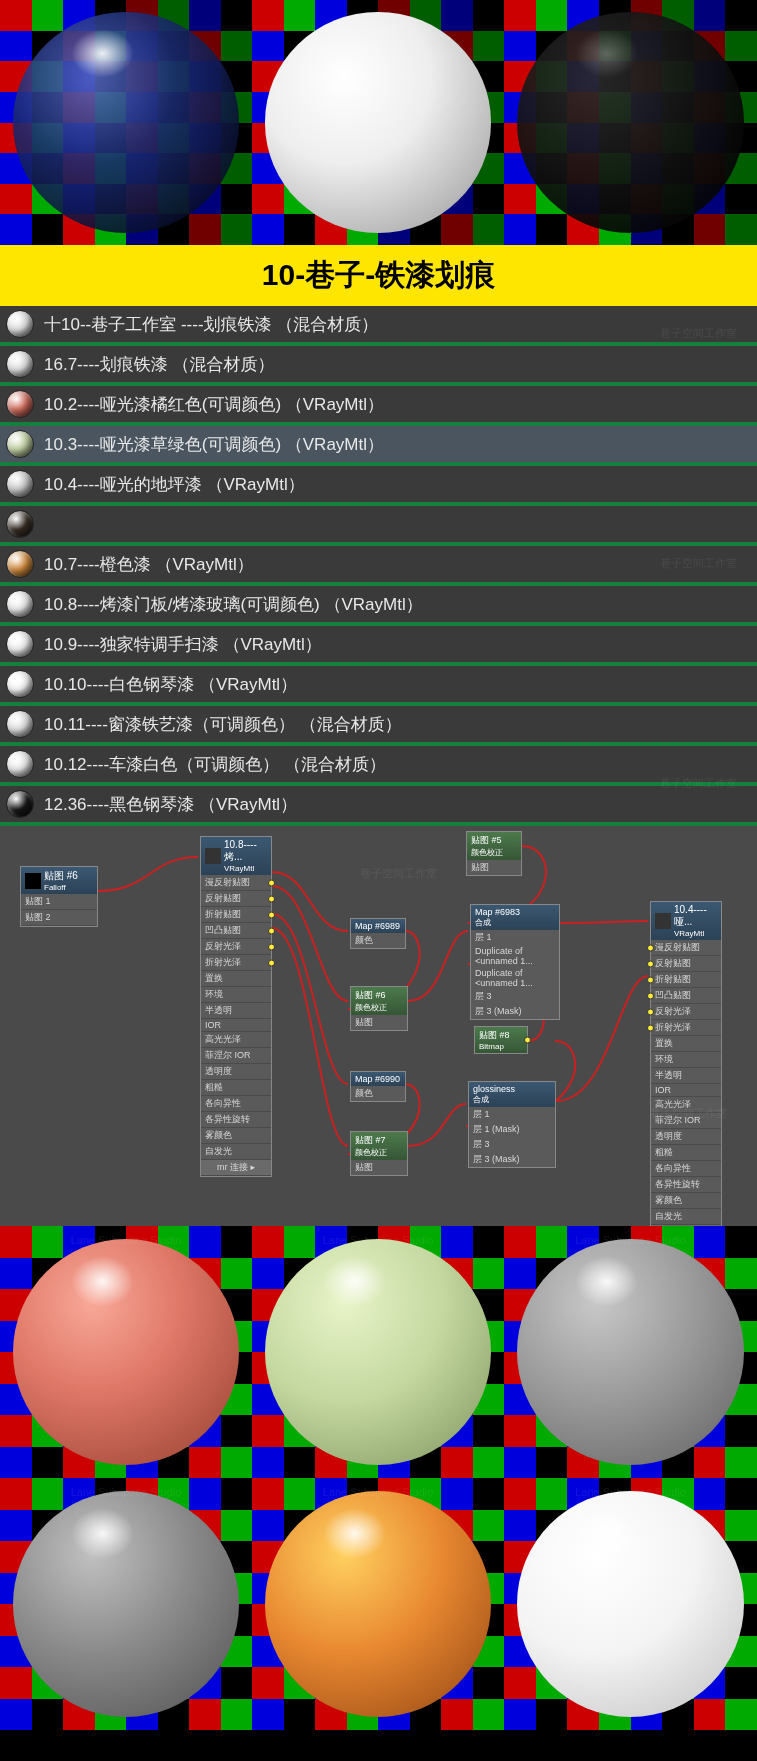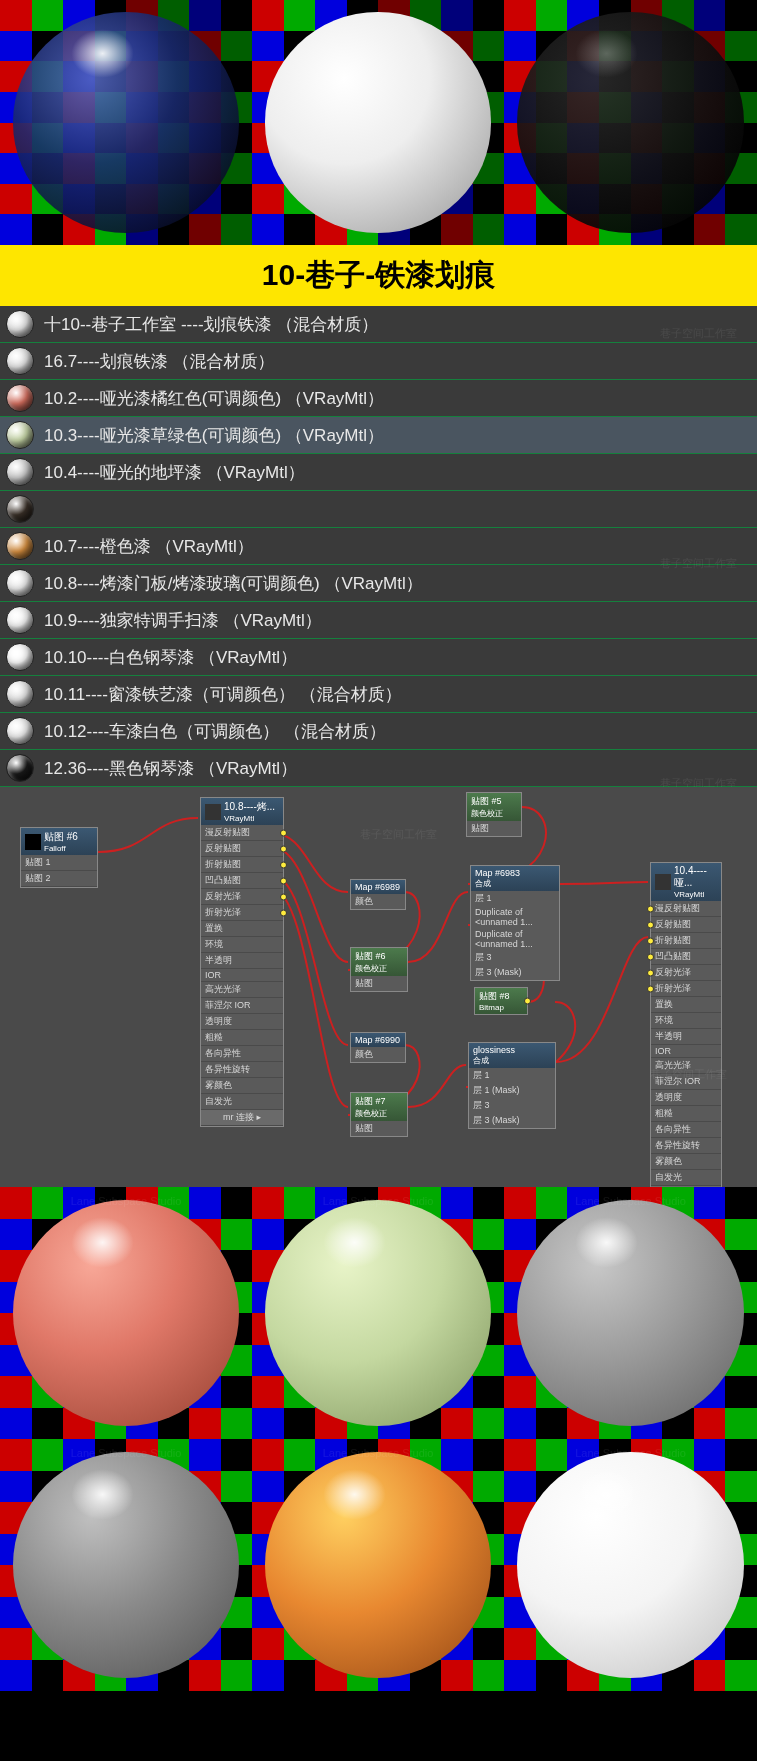--- a/index.html
+++ b/index.html
@@ -4,21 +4,21 @@
 <style>
 *{margin:0;padding:0;box-sizing:border-box}
 body{width:757px;background:#000;font-family:"Microsoft YaHei",Arial,sans-serif}
 .checker{display:inline-block;position:relative;overflow:hidden}
 .checker-bg{position:absolute;inset:0;display:grid;grid-template-columns:repeat(8,1fr);grid-template-rows:repeat(8,1fr)}
 .checker-bg div{width:100%;height:100%}
 .sphere{position:absolute;border-radius:50%;top:5%;left:5%;width:90%;height:90%}
 .hl{position:absolute;width:25%;height:20%;background:radial-gradient(ellipse,rgba(255,255,255,.9),rgba(255,255,255,0) 70%);top:12%;left:28%;border-radius:50%}
 .title-bar{background:#fee600;text-align:center;font-size:30px;font-weight:bold;padding:10px 0;color:#000}
 .mat-list{background:#3a3a3a}
-.mat-row{display:flex;align-items:center;border-bottom:1px solid #15803d;padding:4px 6px;color:#e8e8e8;font-size:17px}
+.mat-row{display:flex;align-items:center;border-bottom:4px solid #15803d;padding:4px 6px;color:#e8e8e8;font-size:17px}
 .mat-row.sel{background:#4a5560}
 .mat-swatch{width:28px;height:28px;border-radius:50%;margin-right:10px;flex-shrink:0;border:1px solid #222;box-shadow:inset -4px -4px 8px rgba(0,0,0,.4),inset 3px 3px 5px rgba(255,255,255,.5)}
 .nodes{background:#4a4a4a;position:relative;height:400px;overflow:hidden;color:#d8d8d8;font-size:10px}
 .nodes svg{position:absolute;inset:0;width:100%;height:100%}
 .node{position:absolute;background:#5a5a5a;border:1px solid #888;min-width:70px}
 .node-hd{background:linear-gradient(#3b5872,#2c4256);color:#fff;padding:2px 4px;font-size:10px;display:flex;align-items:center}
 .node-thumb{width:16px;height:16px;background:#333;margin-right:3px;flex-shrink:0}
 .node-row{padding:1px 4px;border-bottom:1px solid #4a4a4a;font-size:9px;position:relative}
 .port-l{position:absolute;left:-4px;top:50%;transform:translateY(-50%);width:7px;height:7px;background:#ffec3d;border:1px solid #333;border-radius:50%}
 .port-r{position:absolute;right:-4px;top:50%;transform:translateY(-50%);width:7px;height:7px;background:#ffec3d;border:1px solid #333;border-radius:50%}
@@ -327,21 +327,21 @@
         <div class="node-thumb" style="background:#000"></div>
         <div>
           <div>贴图 #6</div>
           <div style="font-size:8px">Falloff</div>
         </div>
       </div>
   <div class="node-row">贴图 1</div>
   <div class="node-row">贴图 2</div>
  </div>
 
- <div class="node" style="left:200px;top:10px;width:84px" id="mainnode">
+ <div class="node" style="left:200px;top:10px;width:72px" id="mainnode">
       <div class="node-hd">
         <div class="node-thumb"></div>
         <div>
           <div>10.8----烤...</div>
           <div style="font-size:8px">VRayMtl</div>
         </div>
       </div>
       <div class="node-row">漫反射贴图<span class="port-r"></span></div>
       <div class="node-row">反射贴图<span class="port-r"></span></div>
       <div class="node-row">折射贴图<span class="port-r"></span></div>

